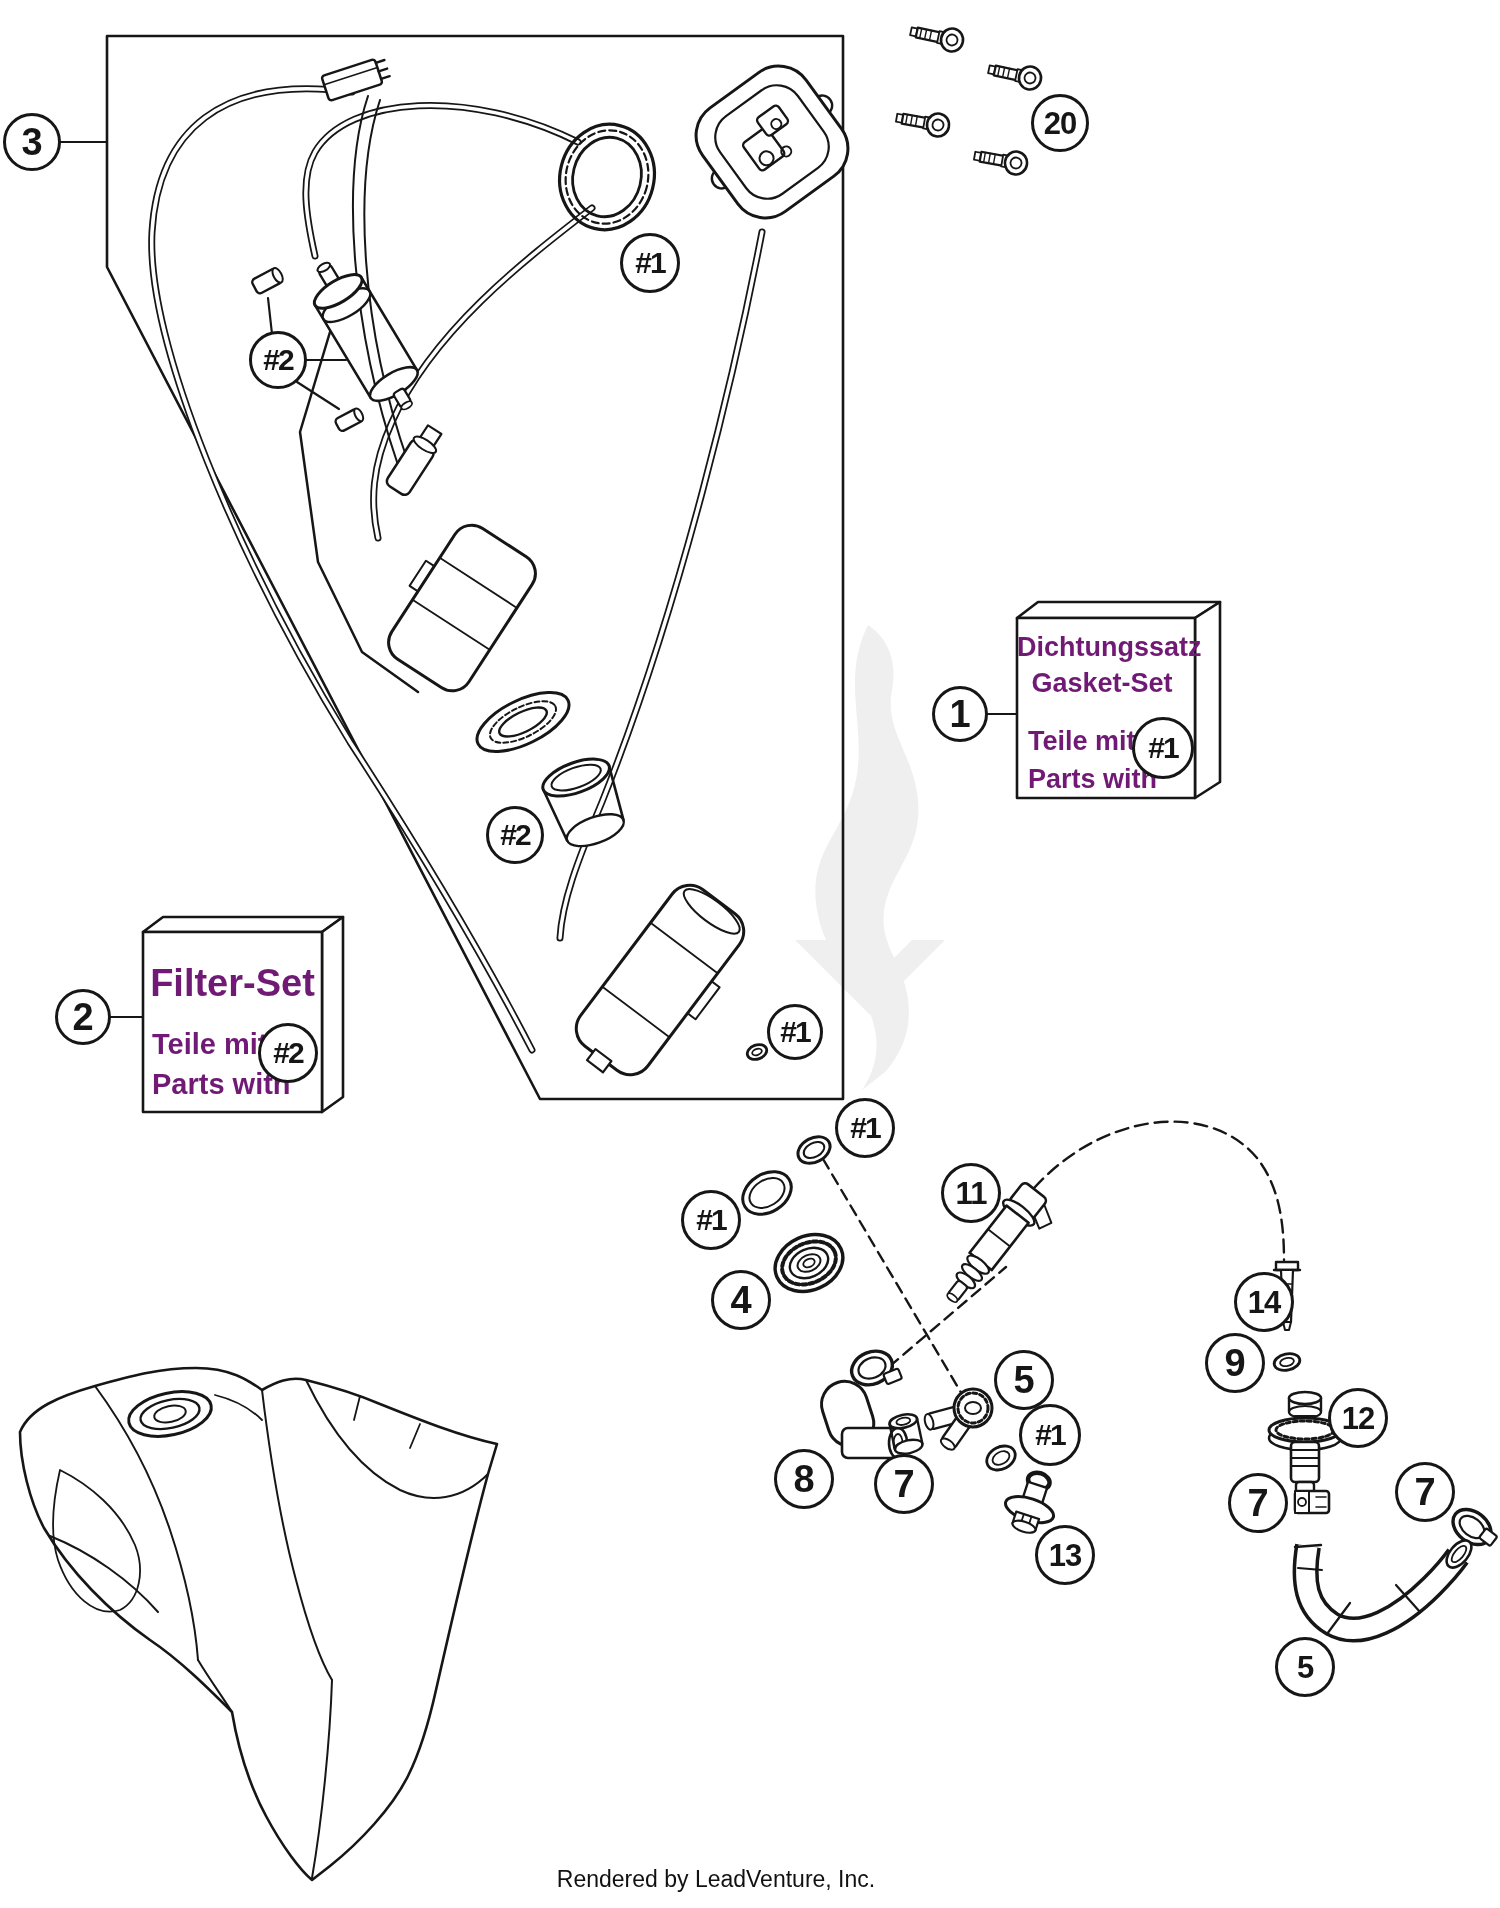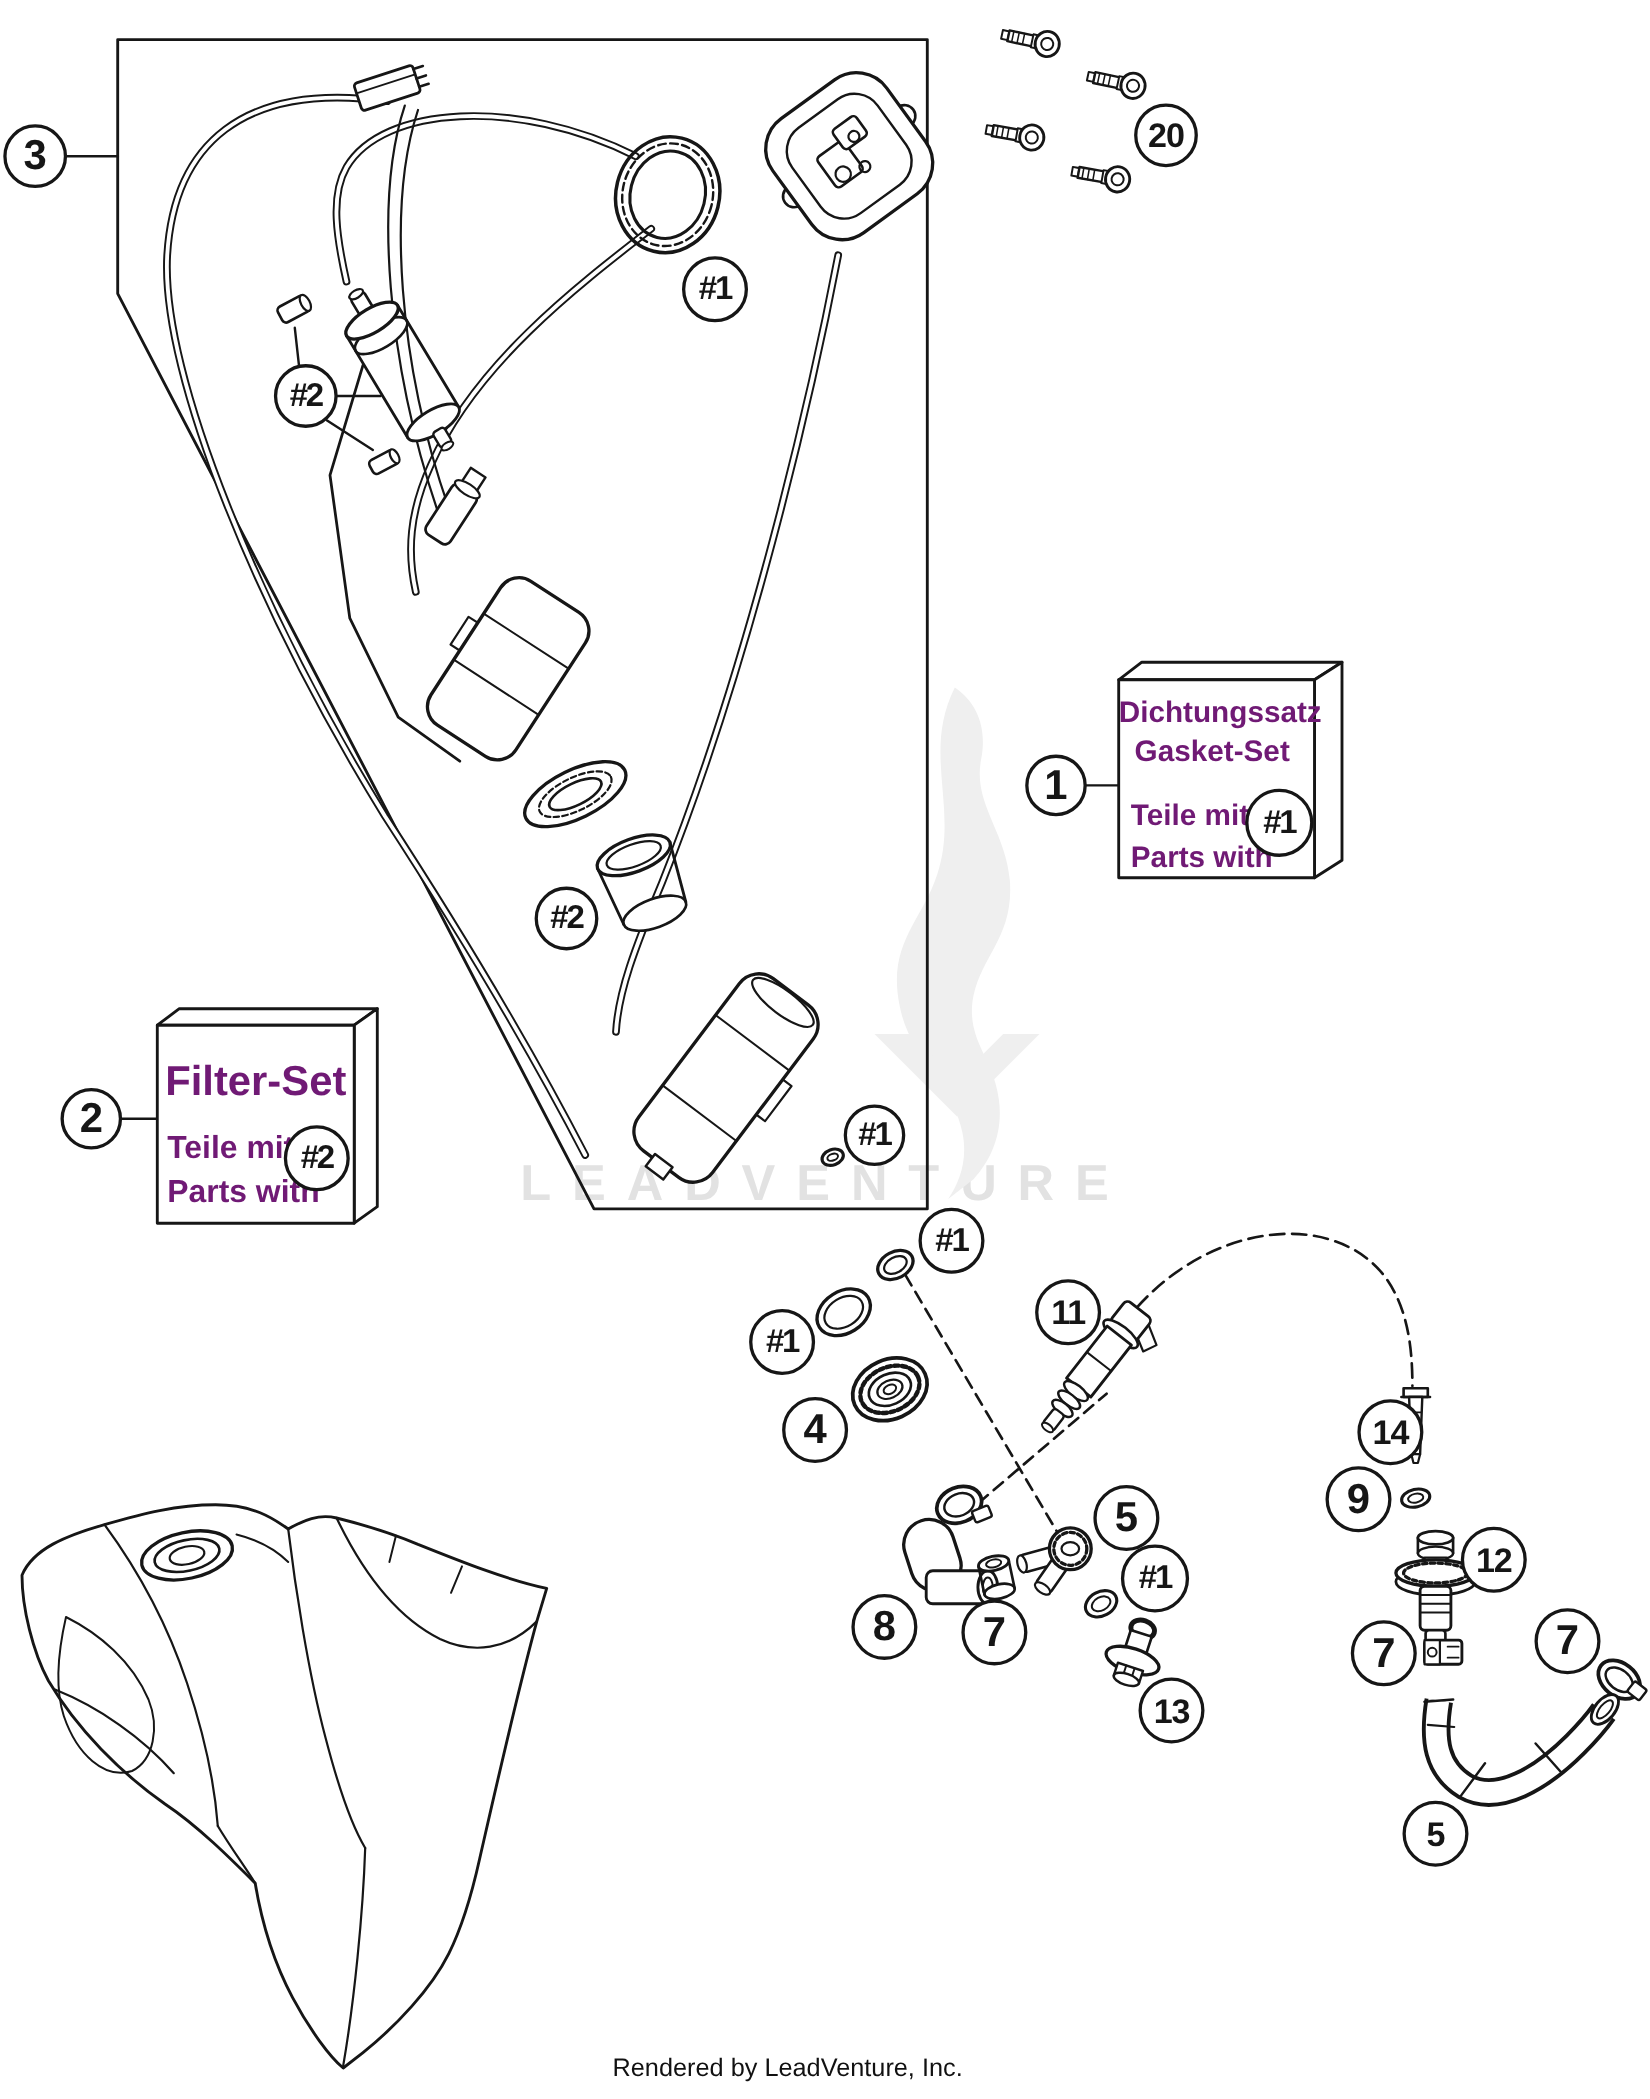--- a/index.html
+++ b/index.html
@@ -21,21 +21,20 @@
   #watermark-text{position:absolute;z-index:1;left:0;top:1048px;width:1500px;text-align:center;
       font-size:46px;font-weight:bold;letter-spacing:19px;color:#e2e2e2;}
   #footer-text{position:absolute;z-index:4;left:0;top:1866px;width:1432px;text-align:center;
       font-size:23px;color:#111;}
 </style>
 </head>
 <body>
 
 <div id="stage">
 
-  <div id="watermark-text">LEADVENTURE</div>
 
   <svg id="artwork" width="1500" height="1908" viewBox="0 0 1500 1908" fill="none" stroke="#161616" stroke-linecap="round" stroke-linejoin="round">
 
     <g stroke="none" fill="#efefef">
       <path d="M868,625 C838,685 872,735 852,795 C838,838 806,858 818,915 C827,962 868,990 875,1030 C880,1055 872,1075 862,1090 L885,1072 C905,1050 915,1020 905,985 C898,958 878,940 885,905 C893,868 922,850 918,800 C914,755 884,730 892,690 C897,664 890,640 868,625 Z"></path>
       <path d="M795,940 L870,1015 L945,940 L912,940 L870,982 L828,940 Z"></path>
     </g>
 
     <g>
       <polygon points="107,36 843,36 843,1099 540,1099 107,267" stroke-width="2.6"></polygon>

